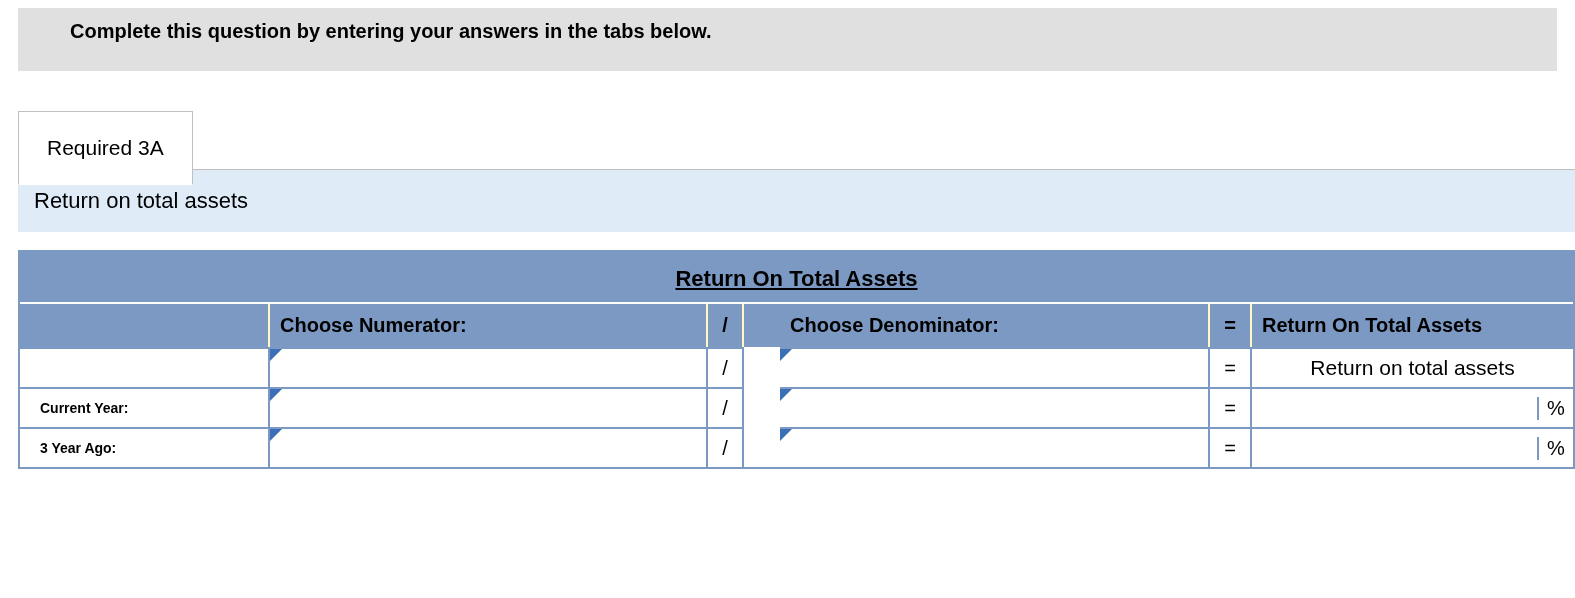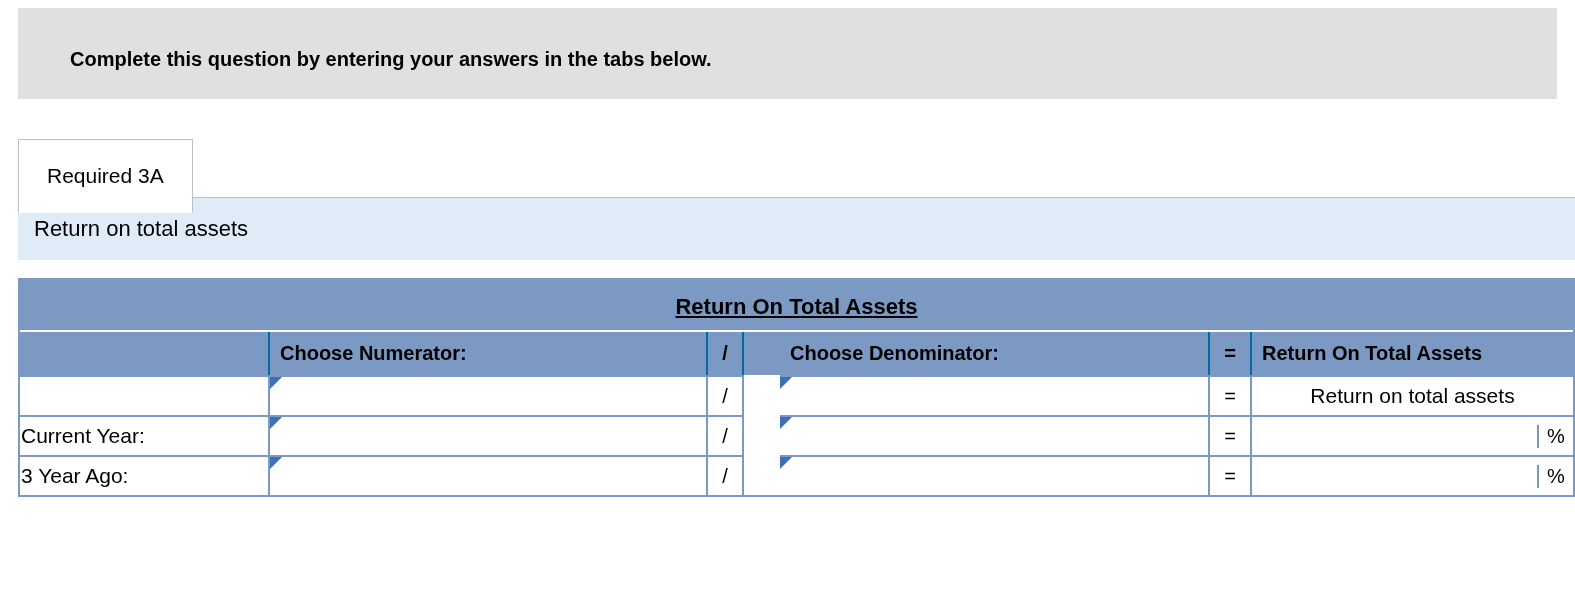--- a/index.html
+++ b/index.html
@@ -5,21 +5,21 @@
     * { box-sizing: border-box; margin: 0; padding: 0; }
     body {
       font-family: Verdana, Arial, sans-serif;
       font-size: 20px;
       color: #000;
       background: #fff;
       width: 1575px;
     }
     .instruction-bar {
       background: #e0e0e0;
-      padding: 40px 40px 28px 52px;
+      padding: 12px 40px 28px 52px;
       margin: 8px 18px 16px 18px;
     }
     .instruction-bar .text {
       font-weight: bold;
     }
     .tabs {
       display: flex;
       margin: 24px 0 0 18px;
     }
     .tab {
@@ -55,21 +55,21 @@
       padding: 14px 0 10px 0;
       font-size: 22px;
       border-bottom: 2px solid #fff;
     }
     .header-row {
       display: flex;
       background: #7b99c2;
       font-weight: bold;
     }
     .header-row > div {
-      border-right: 2px solid #0369a1;
+      border-right: 2px solid #fef9c3;
       padding: 10px 10px;
     }
     .header-row > div:last-child { border-right: none; }
     .col-label { width: 250px; }
     .col-num { width: 438px; }
     .col-div { width: 36px; text-align: center; }
     .col-den { width: 430px; margin-left: 36px; }
     .col-eq { width: 42px; text-align: center; }
     .col-res { flex: 1; }
     .data-row {
@@ -79,21 +79,21 @@
     .data-row > div {
       border-right: 2px solid #7b99c2;
       border-top: 2px solid #7b99c2;
       padding: 0;
       display: flex;
       align-items: center;
       position: relative;
       min-height: 40px;
     }
     .data-row > div:last-child { border-right: none; }
-    .data-row .col-label { padding: 6px 1px; font-weight: normal; font-size: 21px;}
+    .data-row .col-label { padding: 6px 20px; font-weight: bold; font-size: 14px;}
     .data-row .col-div, .data-row .col-eq { justify-content: center; font-size: 20px;}
     .input-cell {
       width: 100%;
       height: 100%;
       position: relative;
     }
     .input-cell input {
       width: 100%;
       height: 100%;
       border: none;

